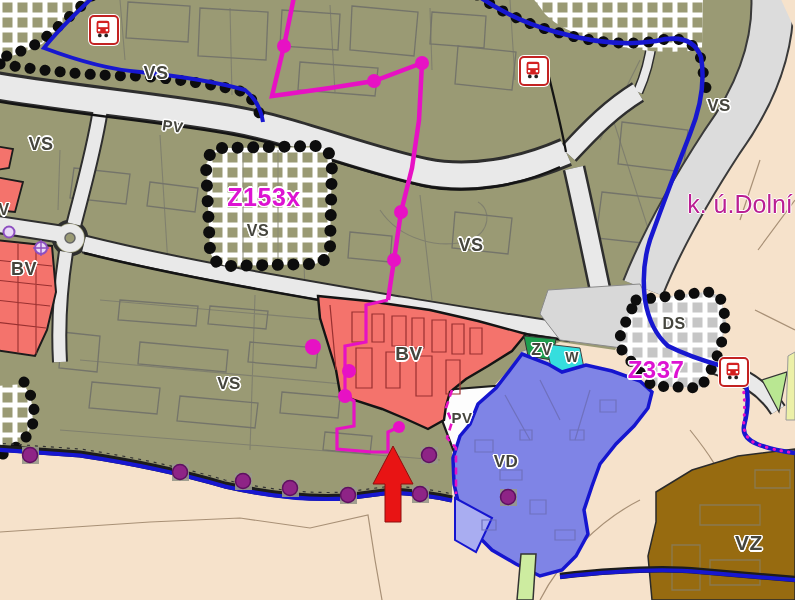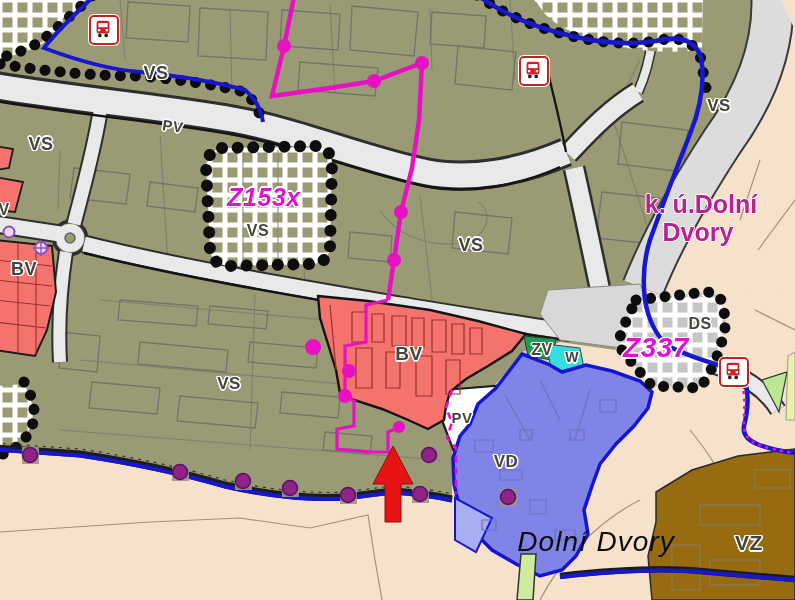--- a/index.html
+++ b/index.html
@@ -3,23 +3,23 @@
 <meta charset="utf-8">
 <style>
   html,body{margin:0;padding:0;background:#f6e2cb;}
   #stage{position:relative;width:795px;height:600px;overflow:hidden;background:#fde047;
          font-family:"Liberation Sans",sans-serif;}
   #mapsvg{position:absolute;left:0;top:0;}
   .lbl{position:absolute;transform:translate(-50%,-50%);font-weight:bold;color:#45453d;
        white-space:nowrap;pointer-events:none;letter-spacing:.5px;
        text-shadow:-1.5px 0 #fff,1.5px 0 #fff,0 -1.5px #fff,0 1.5px #fff,
                    -1px -1px #fff,1px 1px #fff,-1px 1px #fff,1px -1px #fff;}
-  .lbl.mag{color:#dd13d2;font-style:italic;}
-  .lbl.ku{color:#ba1f93;font-weight:bold;letter-spacing:0;
-          text-shadow:-1px 0 #fff,1px 0 #fff,0 -1px #fff,0 1px #fff;}
+  .lbl.mag{color:#dd13d2;}
+  .lbl.ku{color:#ba1f93;font-weight:normal;letter-spacing:0;
+          text-shadow:-1px 0 #fff,1px 0 #fff,0 -1px #fff,0 1px #fff;margin-left:39px;}
   .lbl.place{color:#0c0c0c;font-style:italic;font-weight:normal;text-shadow:none;letter-spacing:1px;}
   .busicon{position:absolute;width:26px;height:26px;background:#fff;border:2px solid #c32222;
            border-radius:5px;box-shadow:0 0 0 1px #fff;}
   .busicon svg{display:block;margin:1px;}
 </style>
 </head>
 <body>
 
 <div id="stage">
 <svg id="mapsvg" width="795" height="600" viewBox="0 0 795 600">
@@ -268,25 +268,23 @@
   <div class="lbl" style="left:258px;top:231px;font-size:16px">VS</div>
   <div class="lbl" style="left:471px;top:245px;font-size:18px">VS</div>
   <div class="lbl" style="left:719px;top:106px;font-size:17px">VS</div>
   <div class="lbl" style="left:229px;top:384px;font-size:17px">VS</div>
   <div class="lbl" style="left:24px;top:269px;font-size:18px">BV</div>
   <div class="lbl" style="left:409px;top:354px;font-size:19px">BV</div>
   <div class="lbl" style="left:173px;top:126px;font-size:15px;transform:translate(-50%,-50%) rotate(8deg)">PV</div>
   <div class="lbl" style="left:462px;top:417px;font-size:15px">PV</div>
   <div class="lbl" style="left:506px;top:462px;font-size:17px">VD</div>
   <div class="lbl" style="left:749px;top:543px;font-size:21px">VZ</div>
-  <div class="lbl" style="left:700px;top:324px;font-size:16px">DS</div>
+  <div class="lbl" style="left:674px;top:324px;font-size:16px">DS</div>
   <div class="lbl" style="left:542px;top:350px;font-size:16px">ZV</div>
   <div class="lbl" style="left:572px;top:357px;font-size:14px">W</div>
   <div class="lbl" style="left:4px;top:210px;font-size:16px">V</div>
 
   <div class="lbl mag" style="left:264px;top:197px;font-size:25px">Z153x</div>
-  <div class="lbl mag" style="left:656px;top:348px;font-size:28px">Z337</div>
+  <div class="lbl mag" style="left:656px;top:370px;font-size:24px">Z337</div>
 
   <div class="lbl ku" style="left:701px;top:204px;font-size:25px">k. ú.Dolní</div>
-  <div class="lbl ku" style="left:698px;top:232px;font-size:25px">Dvory</div>
-
-  <div class="lbl place" style="left:596px;top:542px;font-size:28px">Dolní Dvory</div>
+
 </div>
 
 </body></html>

